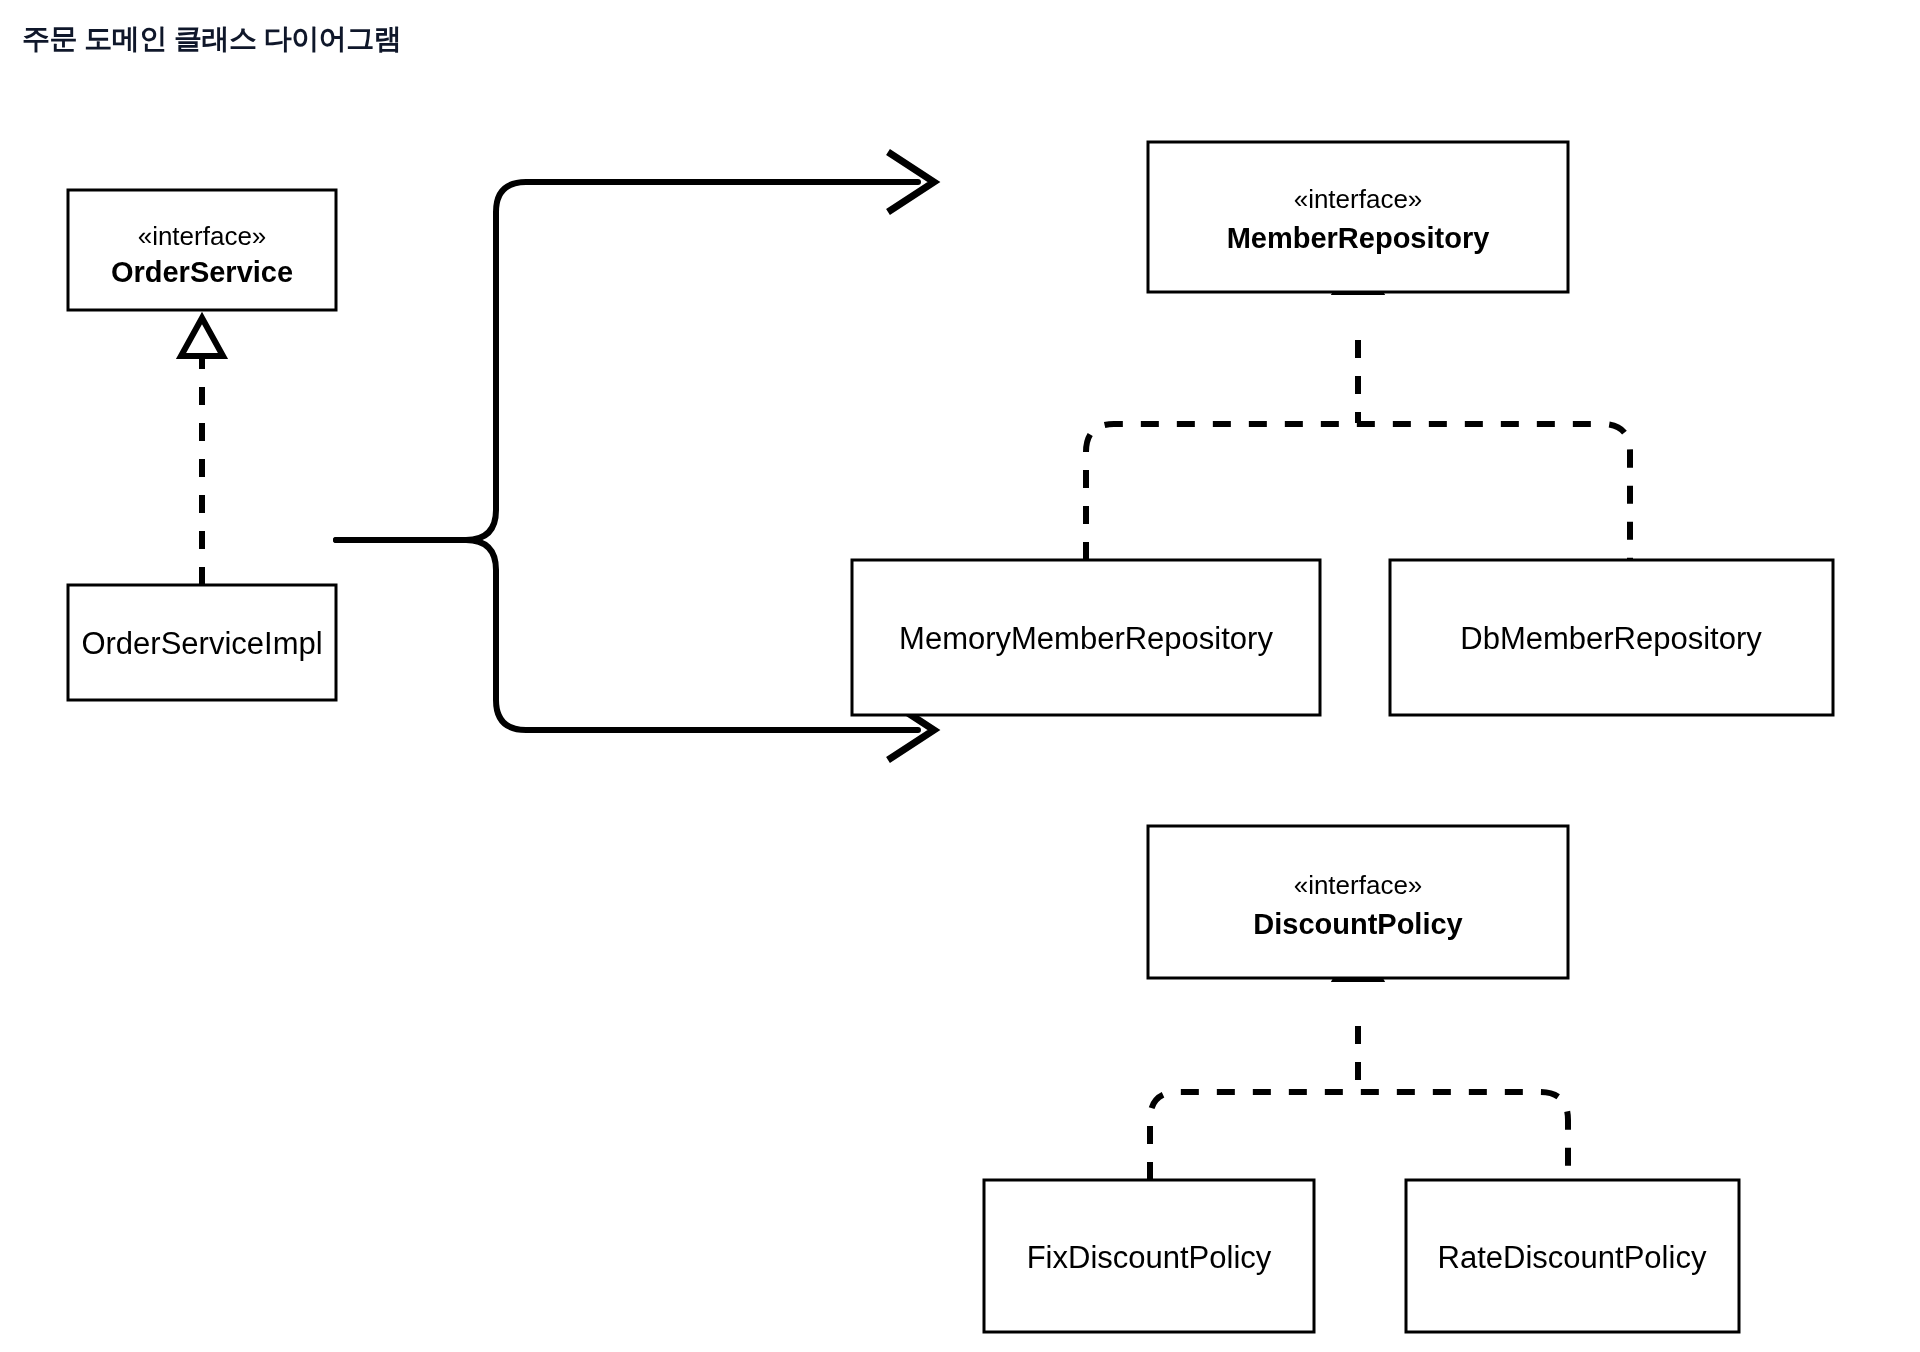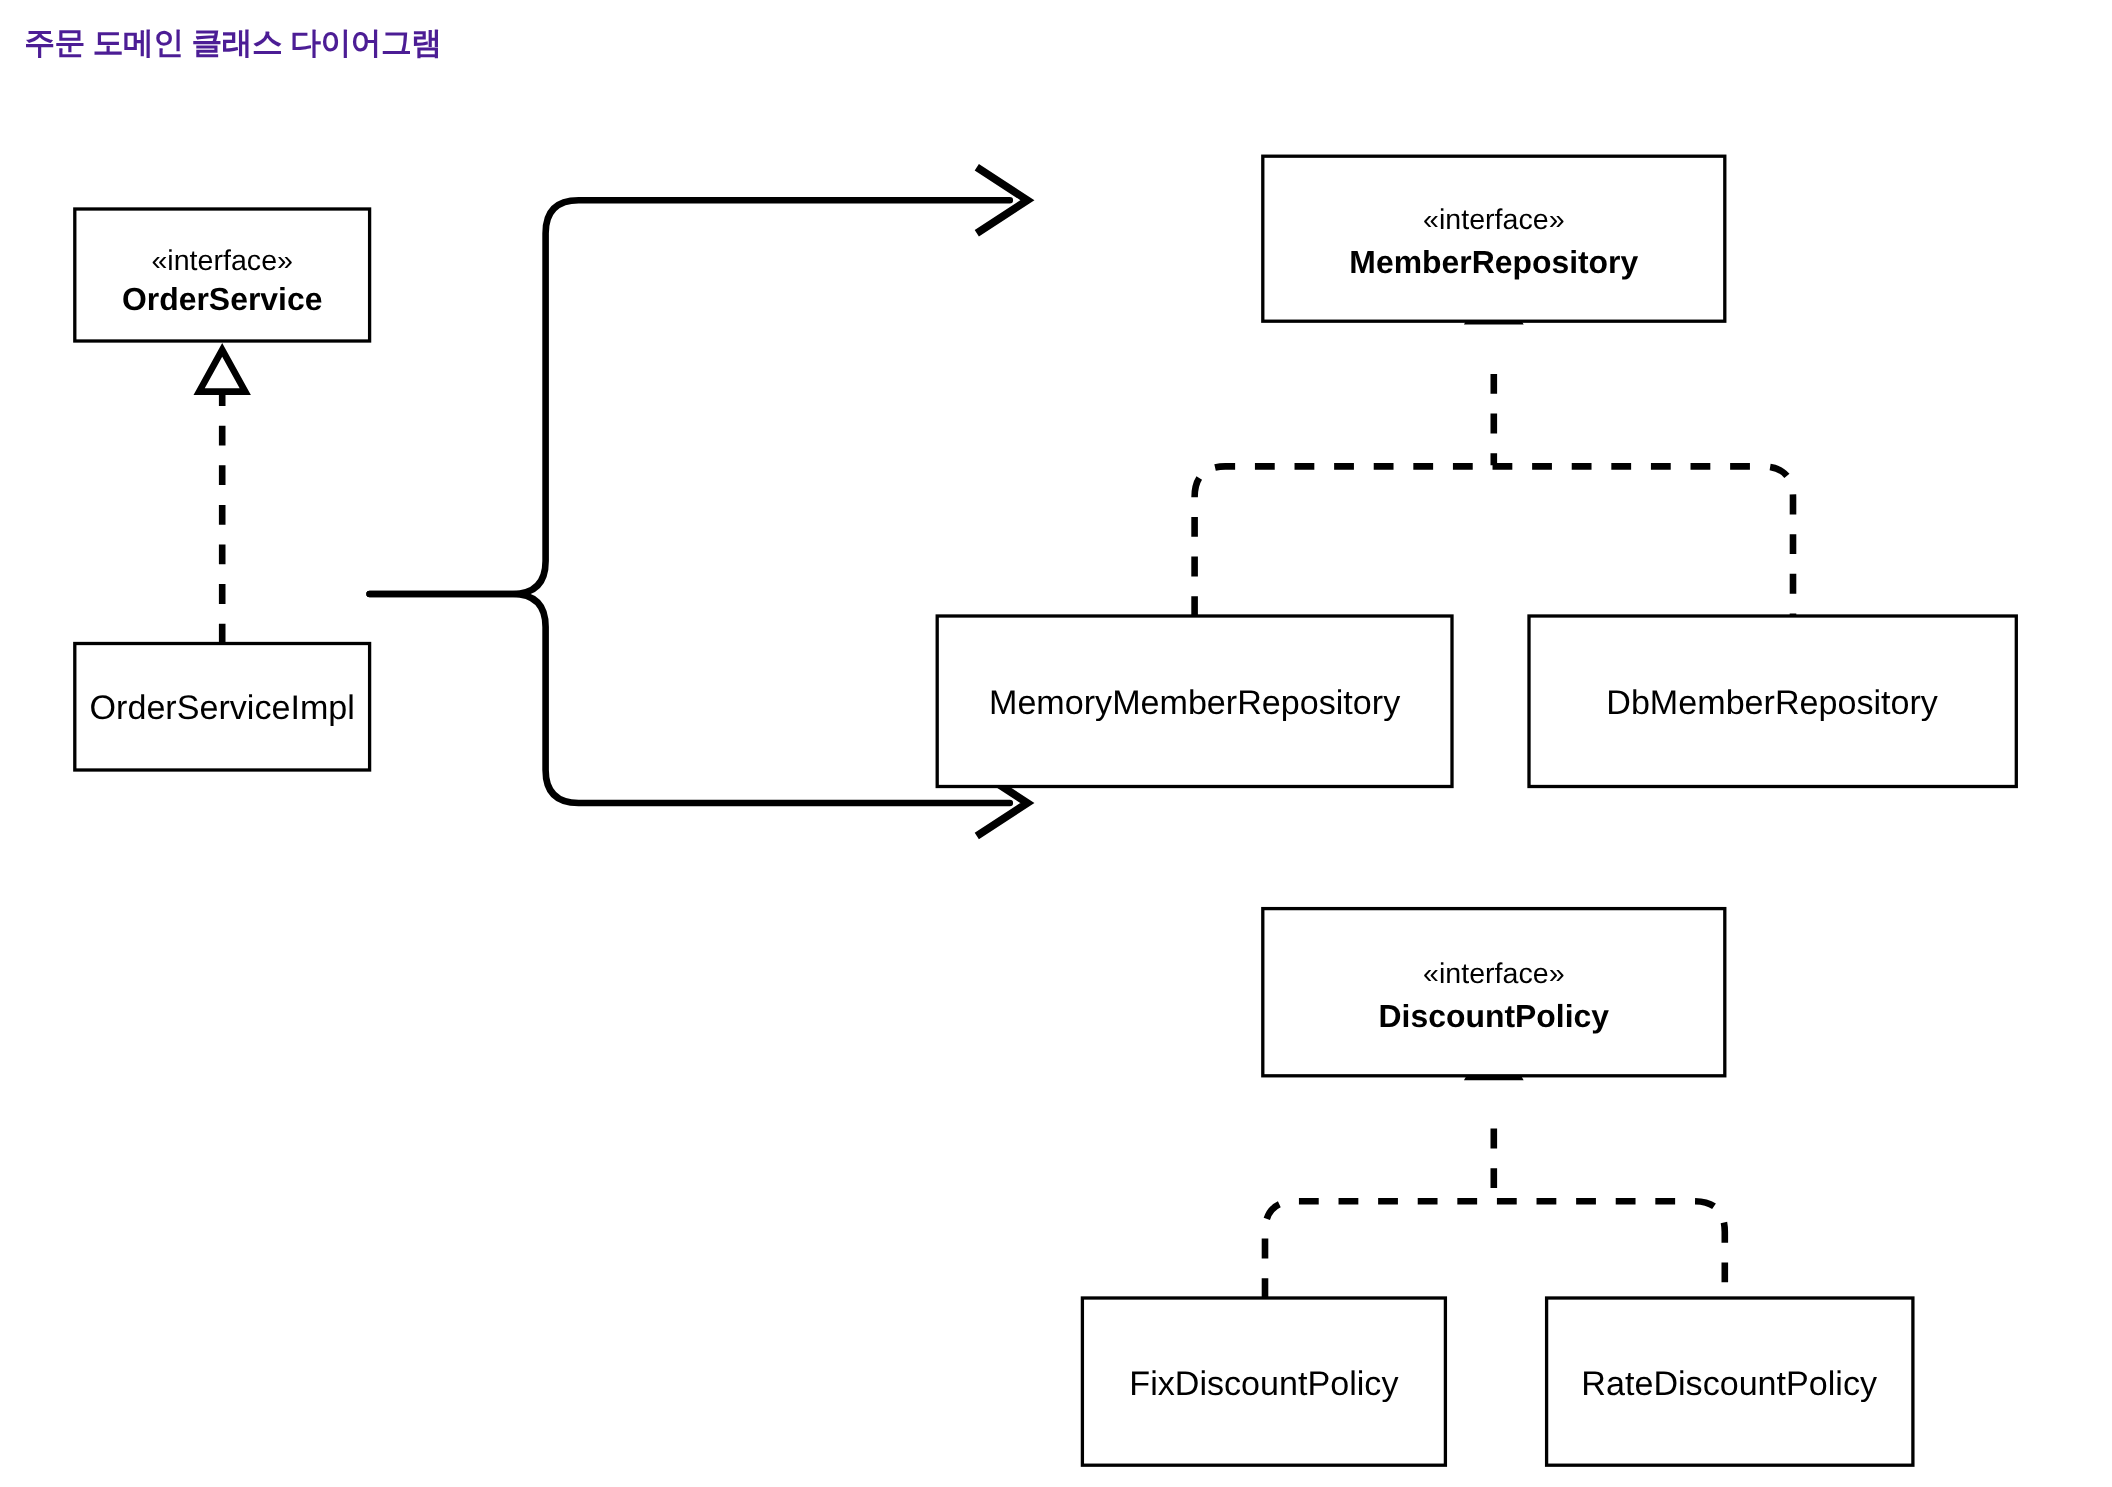--- a/index.html
+++ b/index.html
@@ -13,21 +13,21 @@
     position: relative;
     font-family: "Liberation Sans", sans-serif;
     overflow: hidden;
   }
   #diagram-title {
     position: absolute;
     left: 22px;
     top: 20px;
     font-size: 28px;
     font-weight: bold;
-    color: #4c1d95;
+    color: #0f172a;
     letter-spacing: -0.5px;
     white-space: nowrap;
   }
   #uml-canvas {
     position: absolute;
     left: 0;
     top: 0;
     width: 1920px;
     height: 1352px;
   }

